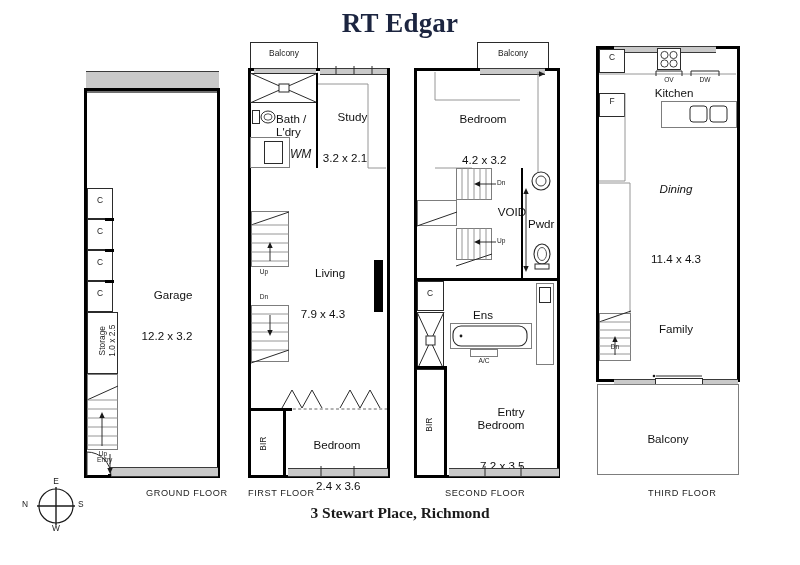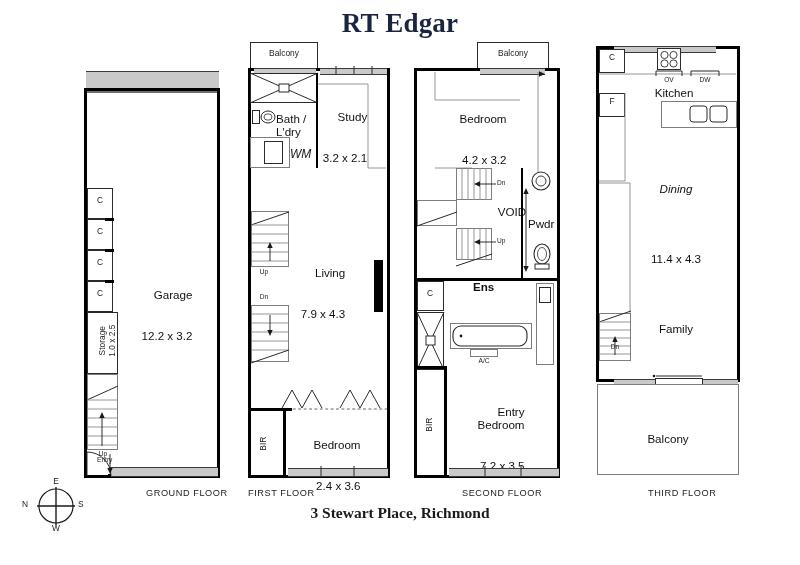--- a/index.html
+++ b/index.html
@@ -320,21 +320,21 @@
     <div class="box" style="left:417px;top:281px;width:27px;height:30px;"></div>
     <div class="lbl small center" style="left:430px;top:289px;">C</div>
 
     <div class="box" style="left:417px;top:312px;width:27px;height:58px;"></div>
     <svg style="left:417px;top:312px;width:28px;height:59px;">
       <line class="ln" x1="0" y1="0" x2="27" y2="58"></line>
       <line class="ln" x1="27" y1="0" x2="0" y2="58"></line>
       <rect x="9" y="24" width="9" height="9" fill="#fff" stroke="#2b2b2b" stroke-width="1"></rect>
     </svg>
 
-    <div class="lbl room" style="left:473px;top:280px;font-weight:bold;">Ens</div>
+    <div class="lbl room" style="left:473px;top:308px;">Ens</div>
     <div class="boxl" style="left:450px;top:323px;width:82px;height:26px;"></div>
     <svg style="left:453px;top:326px;width:76px;height:21px;">
       <rect x="0" y="0" width="74" height="20" rx="8" ry="8" fill="#fff" stroke="#2b2b2b" stroke-width="1.1"></rect>
       <circle cx="8" cy="10" r="1.4" fill="#1a1a1a"></circle>
     </svg>
     <div class="boxl" style="left:470px;top:349px;width:28px;height:8px;"></div>
     <div class="lbl tiny center" style="left:484px;top:357px;">A/C</div>
 
     <div class="boxl" style="left:536px;top:283px;width:18px;height:82px;"></div>
     <div class="box" style="left:539px;top:287px;width:12px;height:16px;"></div>
@@ -350,21 +350,21 @@
       <span class="nm">Bedroom</span>
       <span class="dim">7.2 x 3.5</span>
     </div>
 
     <div class="glz" style="left:449px;top:468px;width:110px;height:7px;"></div>
     <svg style="left:449px;top:466px;width:111px;height:11px;">
       <line class="ln" x1="36" y1="0" x2="36" y2="10"></line>
       <line class="ln" x1="72" y1="0" x2="72" y2="10"></line>
     </svg>
 
-    <div class="floorcap" style="left:462px;top:488px;text-align:center;">SECOND FLOOR</div>
+    <div class="floorcap" style="left:445px;top:488px;text-align:center;">SECOND FLOOR</div>
   </div>
 
   <div>
 
     <div class="w" style="left:596px;top:46px;width:3px;height:336px;"></div>
     <div class="w" style="left:737px;top:46px;width:3px;height:336px;"></div>
     <div class="w" style="left:596px;top:46px;width:18px;height:3px;"></div>
     <div class="w" style="left:716px;top:46px;width:24px;height:3px;"></div>
     <div class="glz" style="left:614px;top:46px;width:102px;height:5px;"></div>
 

